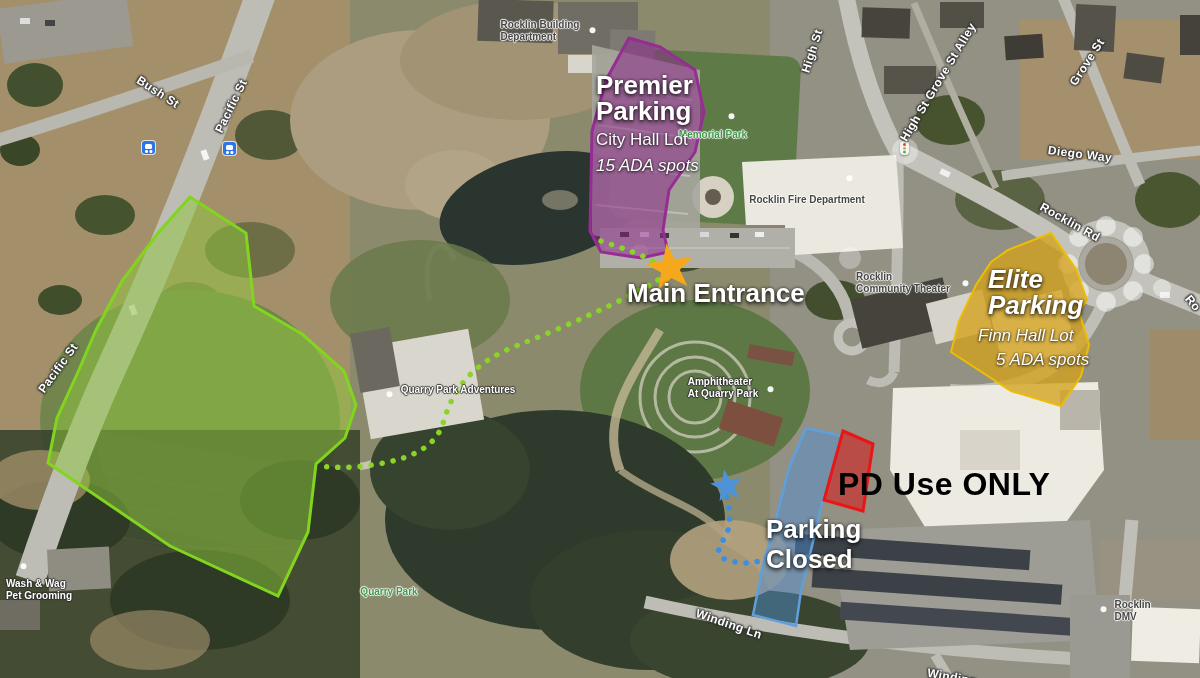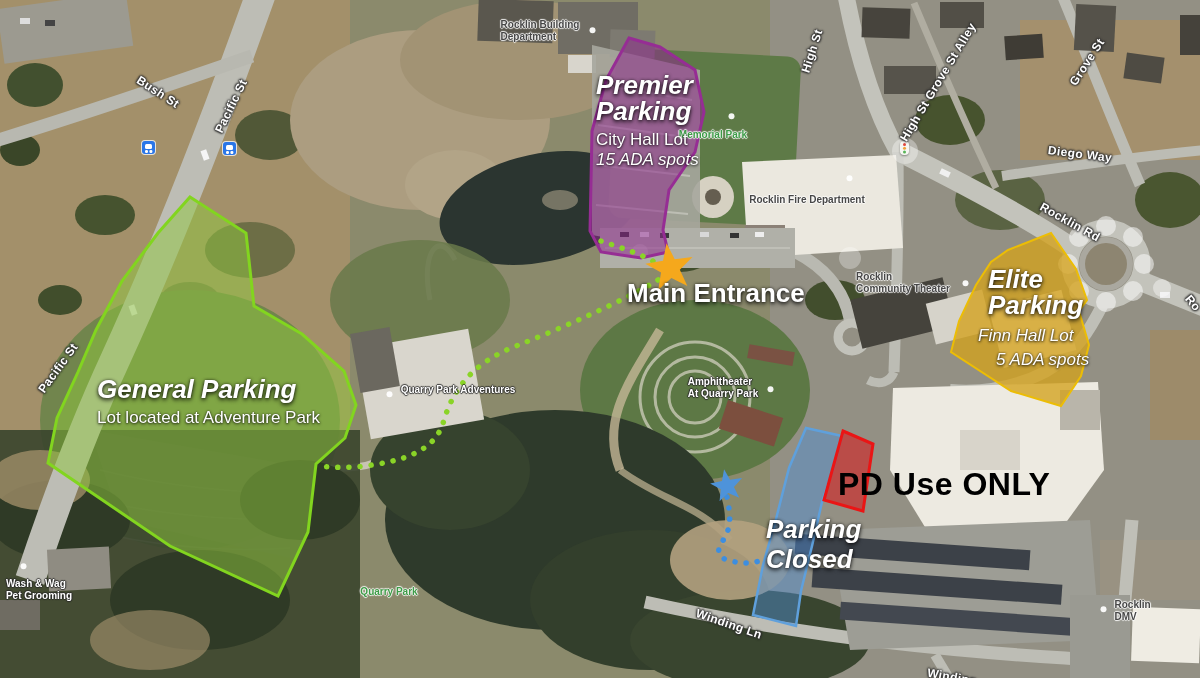--- a/index.html
+++ b/index.html
@@ -2,21 +2,21 @@
 <html><head>
 <meta charset="utf-8">
 <style>
   html,body{margin:0;padding:0;background:#222;}
   #stage{position:relative;width:1200px;height:678px;overflow:hidden;
          font-family:"Liberation Sans",sans-serif;background:#958e72;}
   #stage svg{position:absolute;left:0;top:0;}
   .abs{position:absolute;}
   
   .ov-title{font-weight:bold;font-size:26px;line-height:1.0;color:#fff;
-            text-shadow:0 2px 4px rgba(0,0,0,.8),0 0 3px rgba(0,0,0,.55);font-style:italic;}
+            text-shadow:0 2px 4px rgba(0,0,0,.8),0 0 3px rgba(0,0,0,.55);}
   .ov-sub{font-size:17px;color:#fff;line-height:1.2;
           text-shadow:0 1px 3px rgba(0,0,0,.85),0 0 2px rgba(0,0,0,.5);}
   .it{font-style:italic;}
   .pd-label{font-size:32px;font-weight:bold;color:#000;white-space:nowrap;letter-spacing:.5px;}
   .ent-main{font-size:26px;font-weight:bold;color:#fff;white-space:nowrap;
             text-shadow:0 2px 4px rgba(0,0,0,.85),0 0 3px rgba(0,0,0,.6);}
   .ent-sec{font-size:17.5px;font-weight:bold;color:#fff;white-space:nowrap;
            text-shadow:0 1px 3px rgba(0,0,0,.9),0 0 2px rgba(0,0,0,.6);}
   
   .street{font-size:12px;font-weight:700;color:#fff;letter-spacing:.4px;white-space:nowrap;
@@ -263,27 +263,23 @@
 At Quarry Park</div>
 <div class="abs poi light" style="left:458px;top:390px">Quarry Park Adventures</div>
 <div class="abs poi light" style="left:39px;top:589px">Wash &amp; Wag
 Pet Grooming</div>
 <div class="abs poi green" style="left:389px;top:592px">Quarry Park</div>
 <div class="abs poi dark" style="left:1143px;top:610px">Rocklin DMV</div>
 
 <div class="abs" style="left:596px;top:72px;width:175px">
   <div class="ov-title" style="width:150px">Premier Parking</div>
   <div class="ov-sub" style="margin-top:6px">City Hall Lot</div>
-  <div class="ov-sub it" style="margin-top:0">15 ADA spots</div>
+  <div class="ov-sub it" style="margin-top:6px">15 ADA spots</div>
 </div>
 
-<div class="abs" style="left:97px;top:376px">
-  <div class="ov-title" style="white-space:nowrap">General Parking</div>
-  <div class="ov-sub" style="margin-top:6px">Lot located at Adventure Park</div>
-</div>
 
 <div class="abs it" style="left:988px;top:266px;width:140px">
   <div class="ov-title it" style="width:120px">Elite Parking</div>
   <div class="ov-sub it" style="margin-top:8px;margin-left:-10px">Finn Hall Lot</div>
   <div class="ov-sub it" style="margin-top:4px;margin-left:8px">5 ADA spots</div>
 </div>
 
 <div class="abs pd-label" style="left:838px;top:466px">PD Use ONLY</div>
 
 <div class="abs ov-title" style="left:766px;top:514px;width:118px;line-height:1.16">Parking Closed</div>

